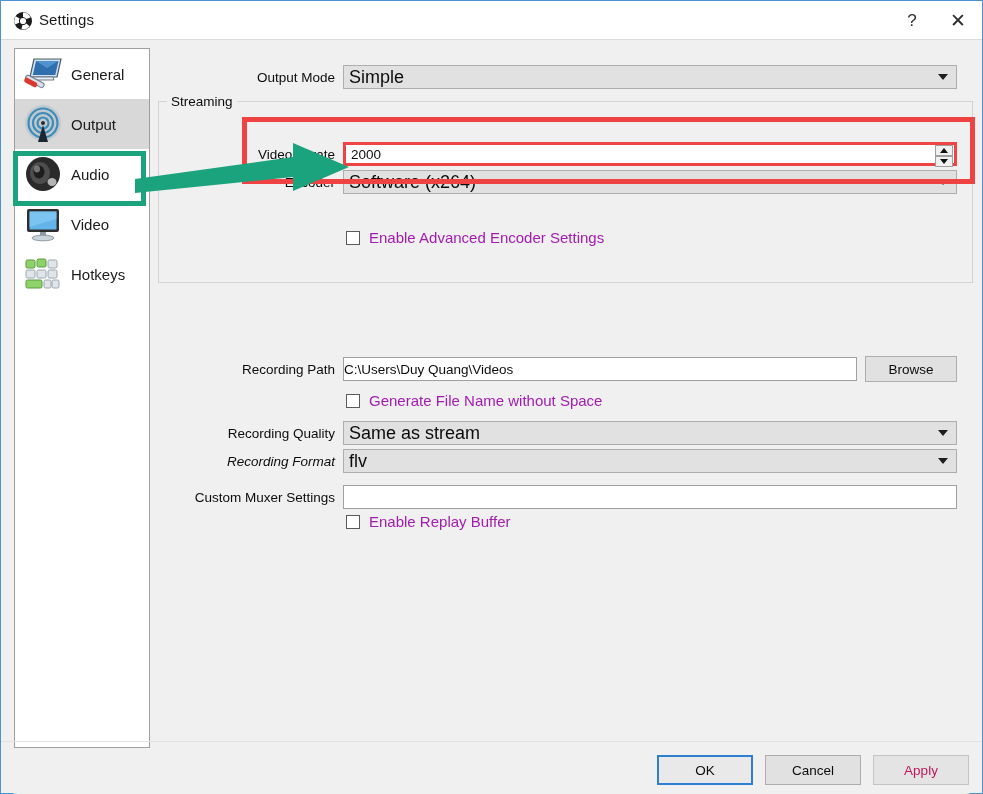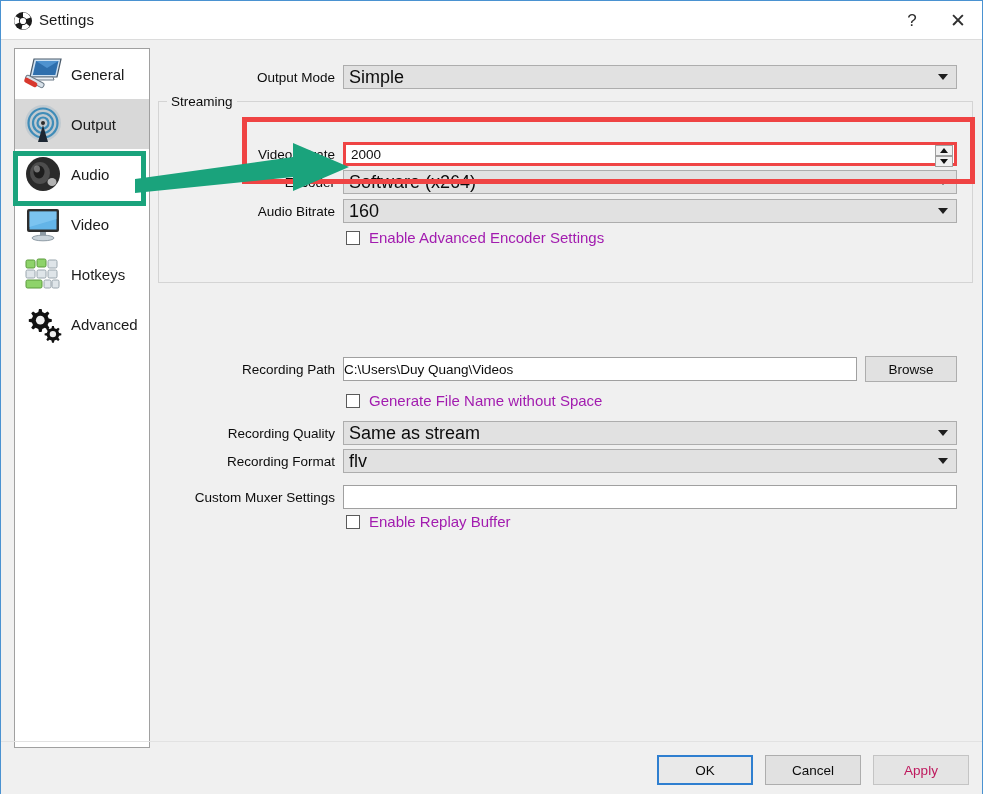--- a/index.html
+++ b/index.html
@@ -42,20 +42,21 @@
     font-family: "Liberation Sans", sans-serif;
   }
   #help-btn { right: 47px; }
   #close-btn { right: 1px; font-size: 19px; font-weight: 300;}
 
   
   #body-area {
     position: absolute; left: 0; top: 40px;
     width: 981px; height: 753px;
     background: #f0f0f0;
+    border-radius: 17px;
   }
 
   
   #sidebar {
     position: absolute; left: 13px; top: 7px;
     width: 136px; height: 700px;
     background: #ffffff;
     border: 1px solid #a0a0a0;
     overflow: hidden;
   }
@@ -329,33 +330,20 @@
             <rect x="14" y="15" width="9" height="8" rx="1.5" fill="#dfe5e9" stroke="#9aa6ae" stroke-width="1"></rect>
             <rect x="25" y="15" width="9" height="8" rx="1.5" fill="#dfe5e9" stroke="#9aa6ae" stroke-width="1"></rect>
             <rect x="3" y="25" width="16" height="8" rx="1.5" fill="#8ed36a" stroke="#5a9a3c" stroke-width="1"></rect>
             <rect x="21" y="25" width="7" height="8" rx="1.5" fill="#dfe5e9" stroke="#9aa6ae" stroke-width="1"></rect>
             <rect x="29" y="25" width="7" height="8" rx="1.5" fill="#dfe5e9" stroke="#9aa6ae" stroke-width="1"></rect>
           </svg>
         </span>
         <span class="side-label">Hotkeys</span>
       </div>
 
-      <div class="side-item">
-        <span class="side-icon">
-          <svg width="40" height="38" viewBox="0 0 40 38">
-            <g fill="#111111">
-              <path d="M16 4 l2.6 0 l.7 3.1 l2.6 1.1 l2.6-1.8 l1.9 1.9 l-1.8 2.6 l1.1 2.6 l3.1 .7 l0 2.6 l-3.1 .7 l-1.1 2.6 l1.8 2.6 l-1.9 1.9 l-2.6-1.8 l-2.6 1.1 l-.7 3.1 l-2.6 0 l-.7-3.1 l-2.6-1.1 l-2.6 1.8 l-1.9-1.9 l1.8-2.6 l-1.1-2.6 l-3.1-.7 l0-2.6 l3.1-.7 l1.1-2.6 l-1.8-2.6 l1.9-1.9 l2.6 1.8 l2.6-1.1 z"></path>
-              <circle cx="17.3" cy="15.2" r="4.4" fill="#f0f0f0"></circle>
-              <path d="M29 21 l1.9 0 l.5 2.2 l1.9 .8 l1.9-1.3 l1.4 1.4 l-1.3 1.9 l.8 1.9 l2.2 .5 l0 1.9 l-2.2 .5 l-.8 1.9 l1.3 1.9 l-1.4 1.4 l-1.9-1.3 l-1.9 .8 l-.5 2.2 l-1.9 0 l-.5-2.2 l-1.9-.8 l-1.9 1.3 l-1.4-1.4 l1.3-1.9 l-.8-1.9 l-2.2-.5 l0-1.9 l2.2-.5 l.8-1.9 l-1.3-1.9 l1.4-1.4 l1.9 1.3 l1.9-.8 z"></path>
-              <circle cx="29.9" cy="29.1" r="3.2" fill="#f0f0f0"></circle>
-            </g>
-          </svg>
-        </span>
-        <span class="side-label">Advanced</span>
-      </div>
 
     </div>
 
     <div id="pane">
 
       <div class="row" style="position:absolute; left:0; top:16px; width:800px;">
         <span class="lbl" style="width:185px;">Output Mode</span>
         <div class="combo" style="width:614px;">
           <span>Simple</span>
           <span class="arrow"></span>
@@ -382,27 +370,20 @@
       </div>
 
       <div class="row" style="position:absolute; left:0; top:121px; width:800px;">
         <span class="lbl" style="width:185px;">Encoder</span>
         <div class="combo" style="width:614px;">
           <span>Software (x264)</span>
           <span class="arrow"></span>
         </div>
       </div>
 
-      <div class="row" style="position:absolute; left:0; top:150px; width:800px;">
-        <span class="lbl" style="width:185px;">Audio Bitrate</span>
-        <div class="combo" style="width:614px;">
-          <span>160</span>
-          <span class="arrow"></span>
-        </div>
-      </div>
 
       <div class="chk-row" style="position:absolute; left:188px; top:181px;">
         <span class="chk"></span>
         <span class="chk-label">Enable Advanced Encoder Settings</span>
       </div>
 
 
       <div class="row" style="position:absolute; left:0; top:308px; width:800px;">
         <span class="lbl" style="width:185px;">Recording Path</span>
         <div class="textbox" style="width:514px;">
@@ -418,21 +399,21 @@
 
       <div class="row" style="position:absolute; left:0; top:372px; width:800px;">
         <span class="lbl" style="width:185px;">Recording Quality</span>
         <div class="combo" style="width:614px;">
           <span>Same as stream</span>
           <span class="arrow"></span>
         </div>
       </div>
 
       <div class="row" style="position:absolute; left:0; top:400px; width:800px;">
-        <span class="lbl" style="width:185px;">Recording Format</span>
+        <span class="lbl" style="width:185px;font-style:italic;">Recording Format</span>
         <div class="combo" style="width:614px;">
           <span>flv</span>
           <span class="arrow"></span>
         </div>
       </div>
 
       <div class="row" style="position:absolute; left:0; top:436px; width:800px;">
         <span class="lbl" style="width:185px;">Custom Muxer Settings</span>
         <div class="textbox" style="width:614px;"></div>
       </div>

